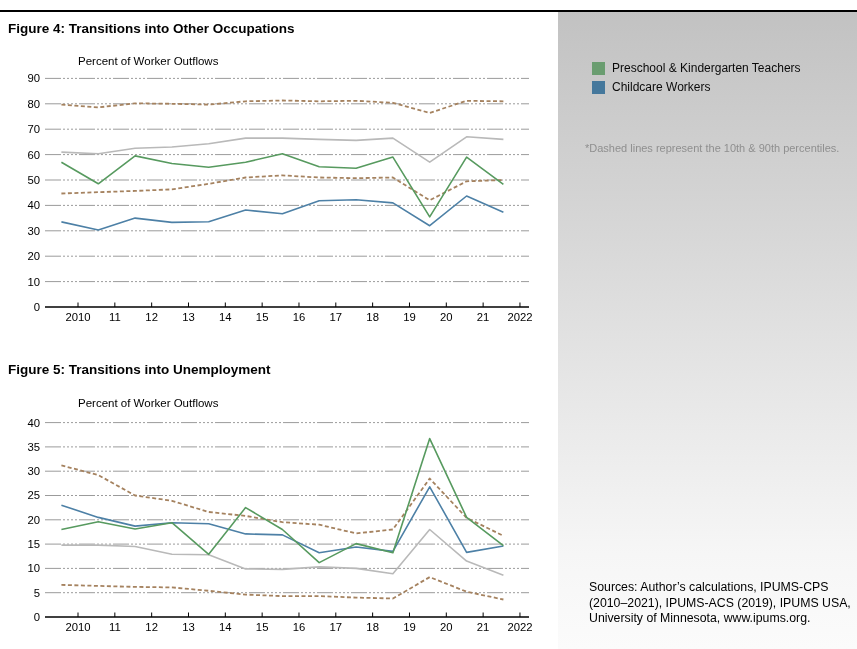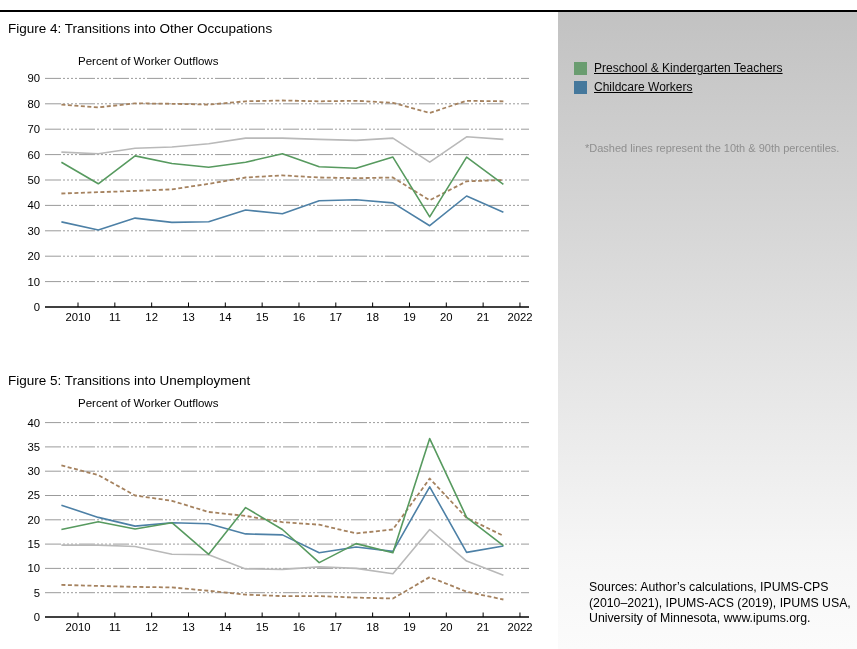--- a/index.html
+++ b/index.html
@@ -1,32 +1,32 @@
 <!DOCTYPE html>
 <html><head>
 <meta charset="utf-8">
 <style>
   html,body{margin:0;padding:0;}
   body{
     width:857px;height:649px;position:relative;background:#ffffff;
     font-family:"Liberation Sans",sans-serif;color:#000;overflow:hidden;
   }
   .top-rule{position:absolute;left:0;top:10px;width:857px;height:2px;background:#000;}
-  .fig-title{position:absolute;left:8px;margin:0;font-size:13.5px;font-weight:normal;color:#000;white-space:nowrap;}
+  .fig-title{position:absolute;left:8px;margin:0;font-size:13.5px;font-weight:bold;color:#000;white-space:nowrap;}
   #fig4-title{top:21px;}
-  #fig5-title{top:362px;margin-top:11px;}
+  #fig5-title{top:362px;}
   .axis-title{position:absolute;left:78px;font-size:11.5px;color:#000;white-space:nowrap;}
   #fig4-ylabel{top:55px;}
   #fig5-ylabel{top:397px;}
   svg.chart{position:absolute;left:0;top:0;width:857px;height:649px;pointer-events:none;}
   .sidebar{
     position:absolute;left:558px;top:12px;width:299px;height:637px;
     background:linear-gradient(180deg,#c2c2c2 0%,#d4d4d4 30%,#e7e7e7 60%,#f6f6f6 85%,#fbfbfb 100%);
   }
-  .legend{position:absolute;left:16px;top:50px;text-decoration:underline;}
+  .legend{position:absolute;left:34px;top:50px;}
   .legend-row{display:flex;align-items:center;margin-bottom:6px;height:13px;}
   .swatch{width:13px;height:13px;display:inline-block;margin-right:7px;flex:0 0 13px;}
   .legend-label{font-size:12px;color:#0a0a0a;white-space:nowrap;line-height:13px;}
   .note{position:absolute;left:20px;top:123px;margin:7px;width:278px;font-size:11px;color:#8f8f8f;}
   .sources{position:absolute;left:15px;top:552px;margin:16px;width:264px;font-size:12.3px;line-height:15.5px;color:#000;}
 </style>
 </head>
 <body>
 
 <div class="top-rule"></div>

